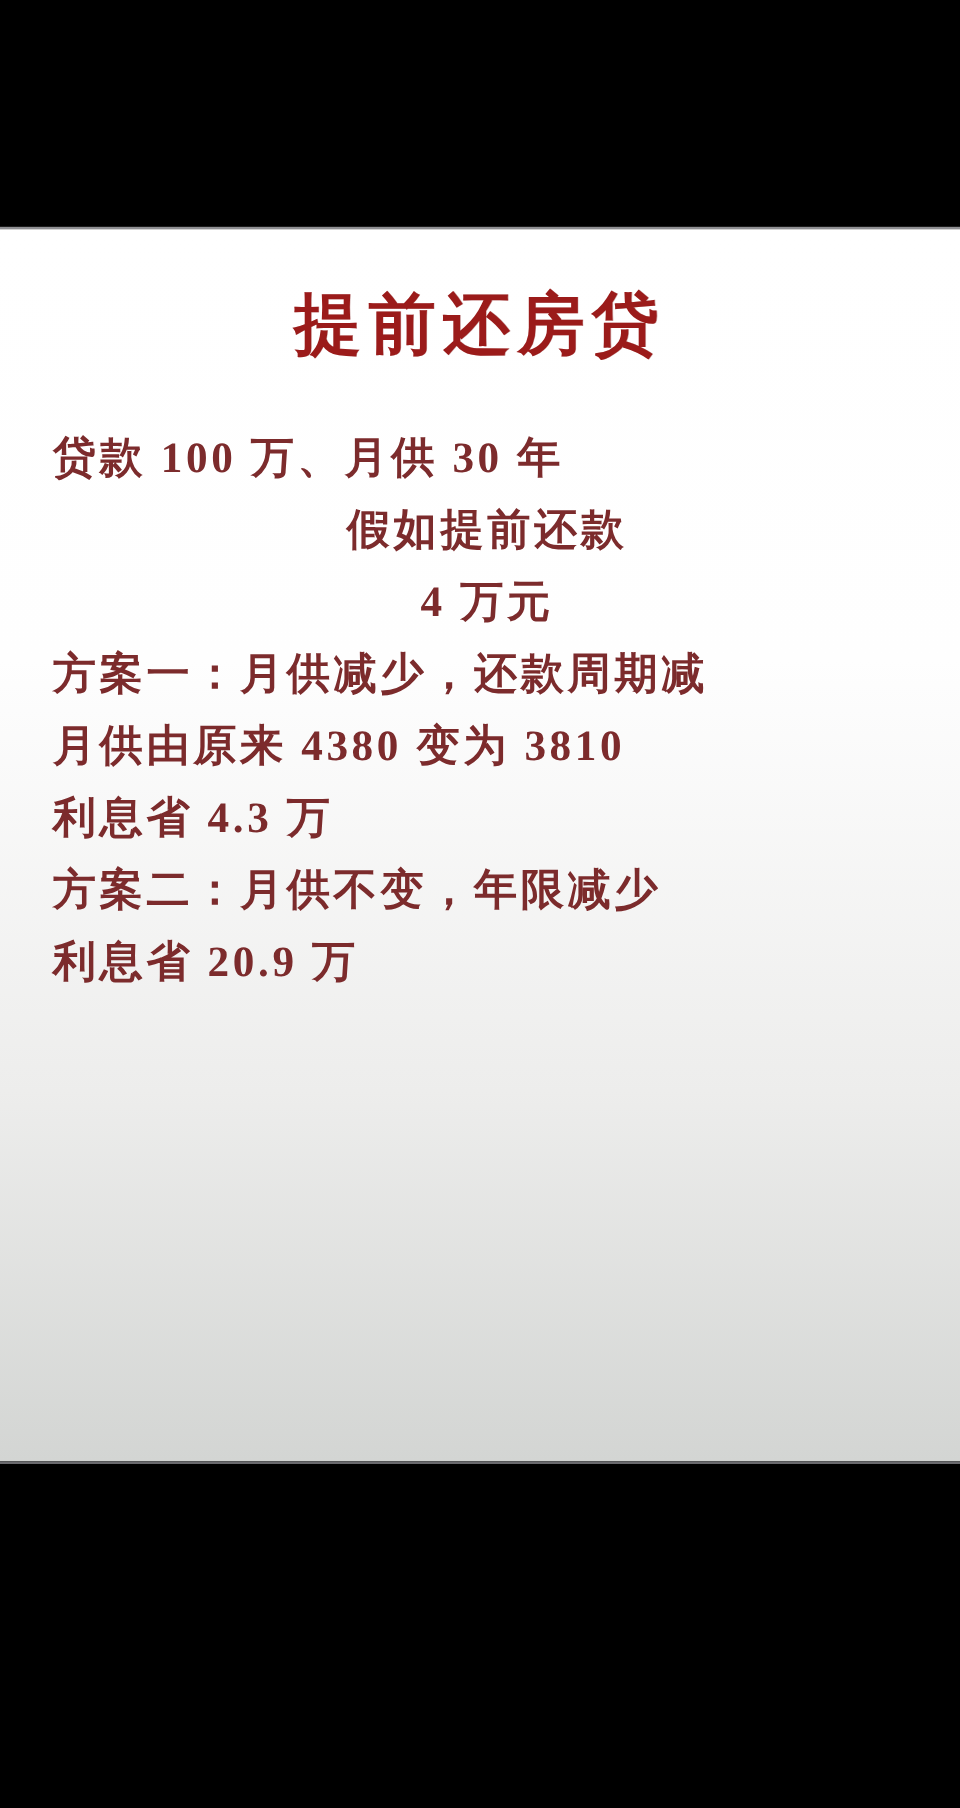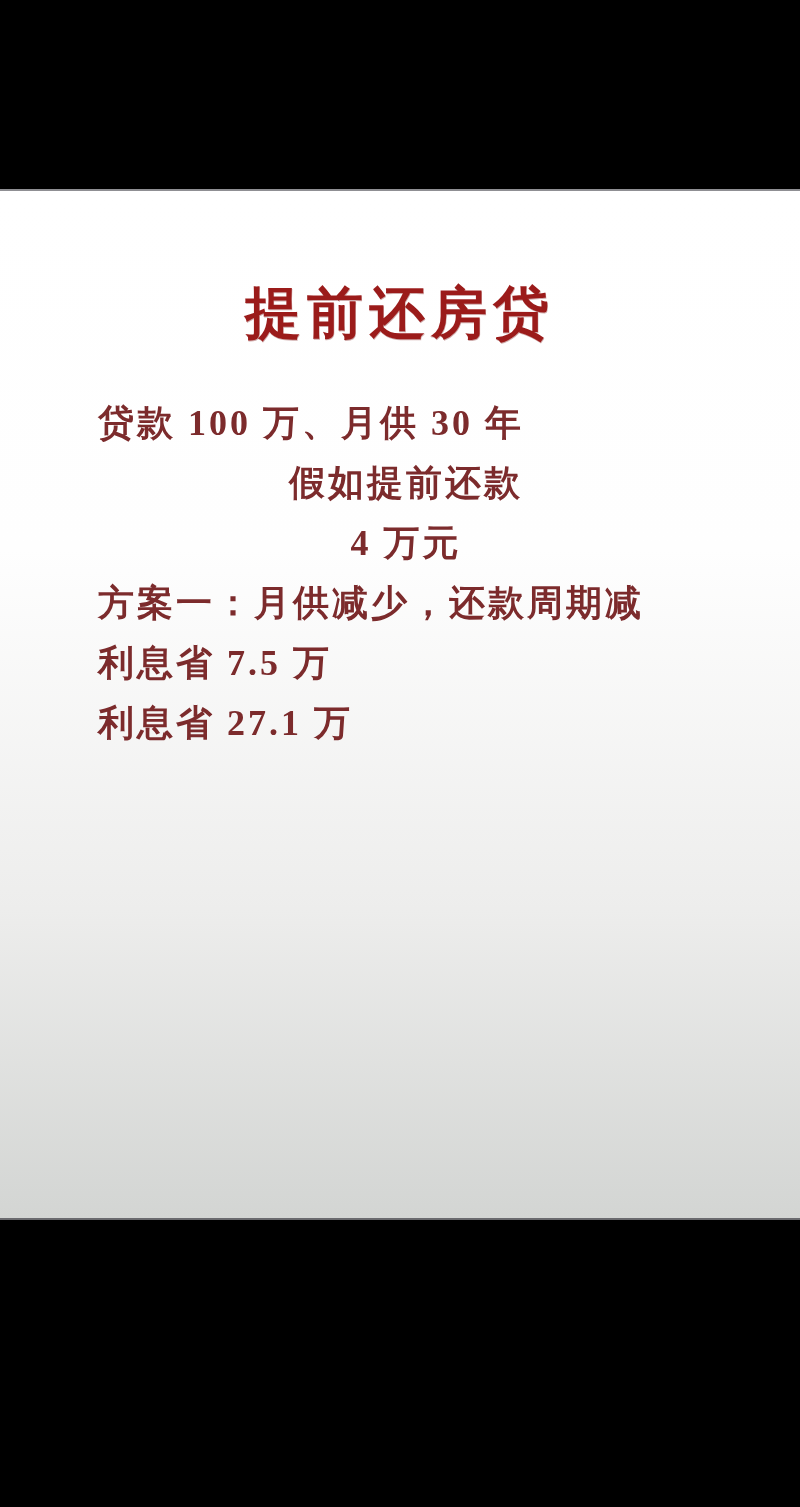--- a/index.html
+++ b/index.html
@@ -37,39 +37,39 @@
     left: 0; top: 191px;
     width: 800px; height: 1027px;
     background: linear-gradient(180deg,
       #ffffff 0%,
       #fefefe 35%,
       #ededec 70%,
       #d3d5d3 100%);
     overflow: hidden;
   }
   .title-block {
-    margin-top: 84px;
+    margin-top: 42px;
     text-align: center;
     color: var(--title_red, #9b1b1a);
     font-size: 56px;
     font-weight: bold;
     line-height: 76px;
     letter-spacing: 6px;
     text-shadow: 0.5px 0.5px 0.5px rgba(120,20,20,0.35);
   }
   .body-block {
     margin-top: 42px;
     color: var(--body_red, #7c2b2c);
     font-size: 36px;
     font-weight: bold;
   }
   .line {
     height: 60px;
     line-height: 60px;
-    padding-left: 98px;
+    padding-left: 44px;
     padding-right: 40px;
     letter-spacing: 3px;
     white-space: nowrap;
   }
   .line.centered {
     padding-left: 12px;
     padding-right: 0;
     text-align: center;
   }
 </style>
@@ -84,21 +84,23 @@
 
     <div class="title-block">
       <div>提前还房贷</div>
     </div>
 
     <div class="body-block">
       <div class="line">贷款 100 万、月供 30 年</div>
       <div class="line centered">假如提前还款</div>
       <div class="line centered">4 万元</div>
       <div class="line">方案一：月供减少，还款周期减</div>
-      <div class="line">利息省 7.5 万</div>
-      <div class="line">利息省 27.1 万</div>
+      <div class="line">月供由原来 4380 变为 3810</div>
+      <div class="line">利息省 4.3 万</div>
+      <div class="line">方案二：月供不变，年限减少</div>
+      <div class="line">利息省 20.9 万</div>
     </div>
 
   </div>
 
   <div class="bar-bottom"></div>
 
 </div>
 
 </body></html>

